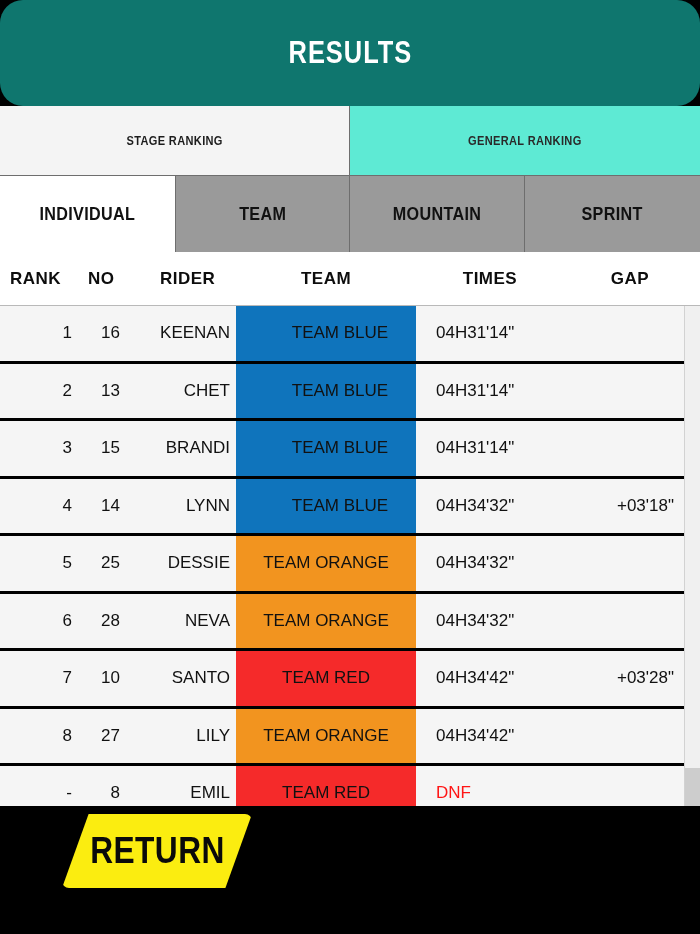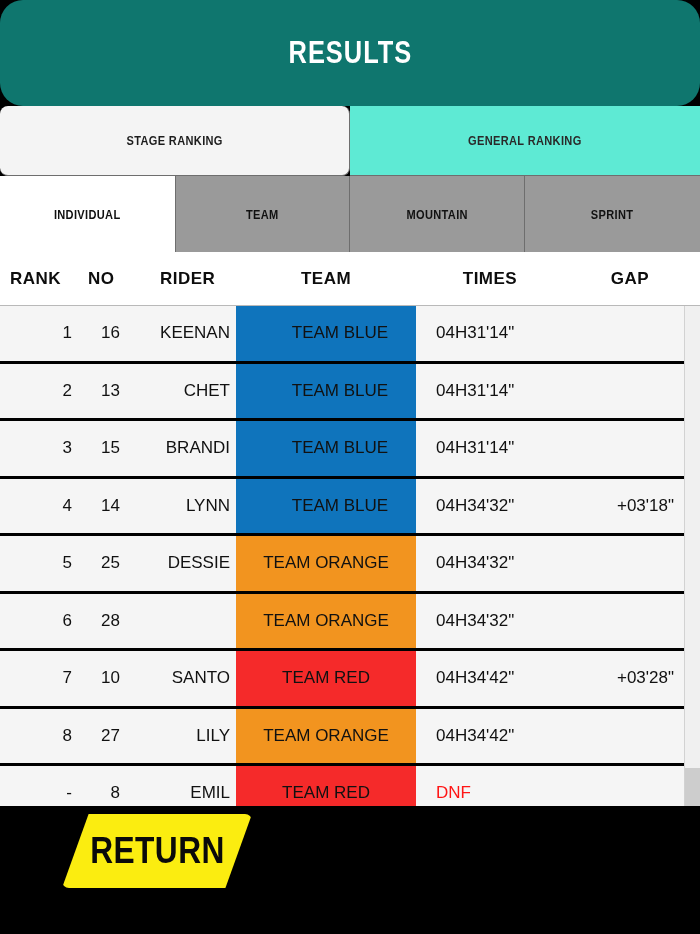--- a/index.html
+++ b/index.html
@@ -74,21 +74,21 @@
     height: 76px;
     display: flex;
   }
   .tab-secondary {
     height: 76px;
     display: flex;
     align-items: center;
     justify-content: center;
     font-family: "Liberation Sans Narrow", "Liberation Sans", sans-serif;
     font-weight: bold;
-    font-size: 13px;
+    font-size: 19px;
     letter-spacing: 0.4px;
     color: #111111;
     border-right: 1px solid #6e6e6e;
   }
   .tab-secondary:last-child { border-right: none; }
   .tab-secondary .lbl { transform: scaleX(0.85); transform-origin: center; display:block; white-space: nowrap; }
   .tab-secondary.active { background: #ffffff; }
   .tab-secondary.inactive { background: #9a9a9a; }
 
   
@@ -211,21 +211,21 @@
 </head>
 <body>
 
 <div id="app">
 
   <div class="title-bar">
     <div class="title-text">RESULTS</div>
   </div>
 
   <div class="tabs-primary">
-    <div class="tab-primary active" style="width:350px;border-radius:8px;">
+    <div class="tab-primary active" style="width:350px;">
       <span class="lbl">STAGE RANKING</span>
     </div>
     <div class="tab-primary inactive" style="width:350px;">
       <span class="lbl">GENERAL RANKING</span>
     </div>
   </div>
 
   <div class="tabs-secondary">
     <div class="tab-secondary active" style="width:176px;">
       <span class="lbl">INDIVIDUAL</span>
@@ -287,20 +287,21 @@
         <div class="cell c-rank">5</div>
         <div class="cell c-no">25</div>
         <div class="cell c-rider">DESSIE</div>
         <div class="cell c-team team-orange">TEAM ORANGE</div>
         <div class="cell c-times">04H34'32"</div>
         <div class="cell c-gap"></div>
       </div>
       <div class="row">
         <div class="cell c-rank">6</div>
         <div class="cell c-no">28</div>
+        <div class="cell c-rider">NEVA</div>
         <div class="cell c-team team-orange">TEAM ORANGE</div>
         <div class="cell c-times">04H34'32"</div>
         <div class="cell c-gap"></div>
       </div>
       <div class="row">
         <div class="cell c-rank">7</div>
         <div class="cell c-no">10</div>
         <div class="cell c-rider">SANTO</div>
         <div class="cell c-team team-red">TEAM RED</div>
         <div class="cell c-times">04H34'42"</div>

